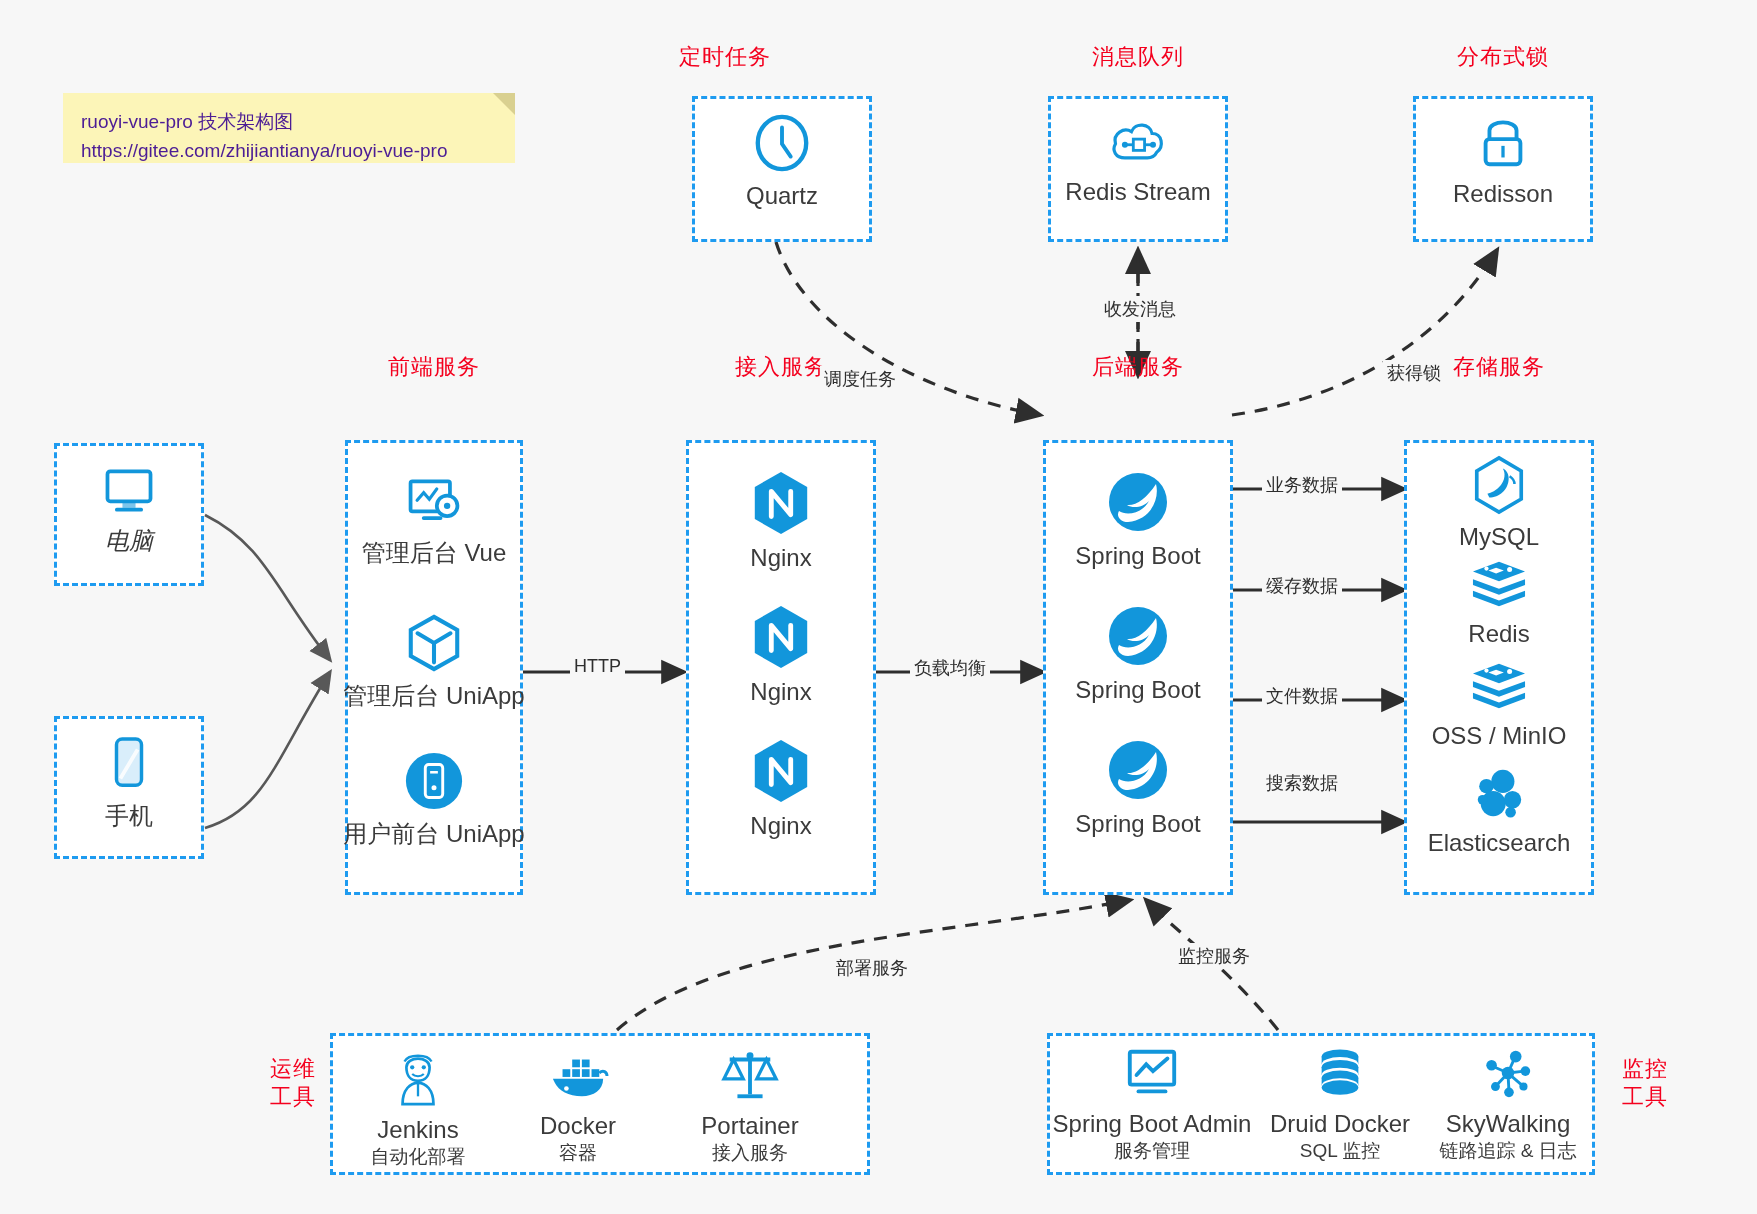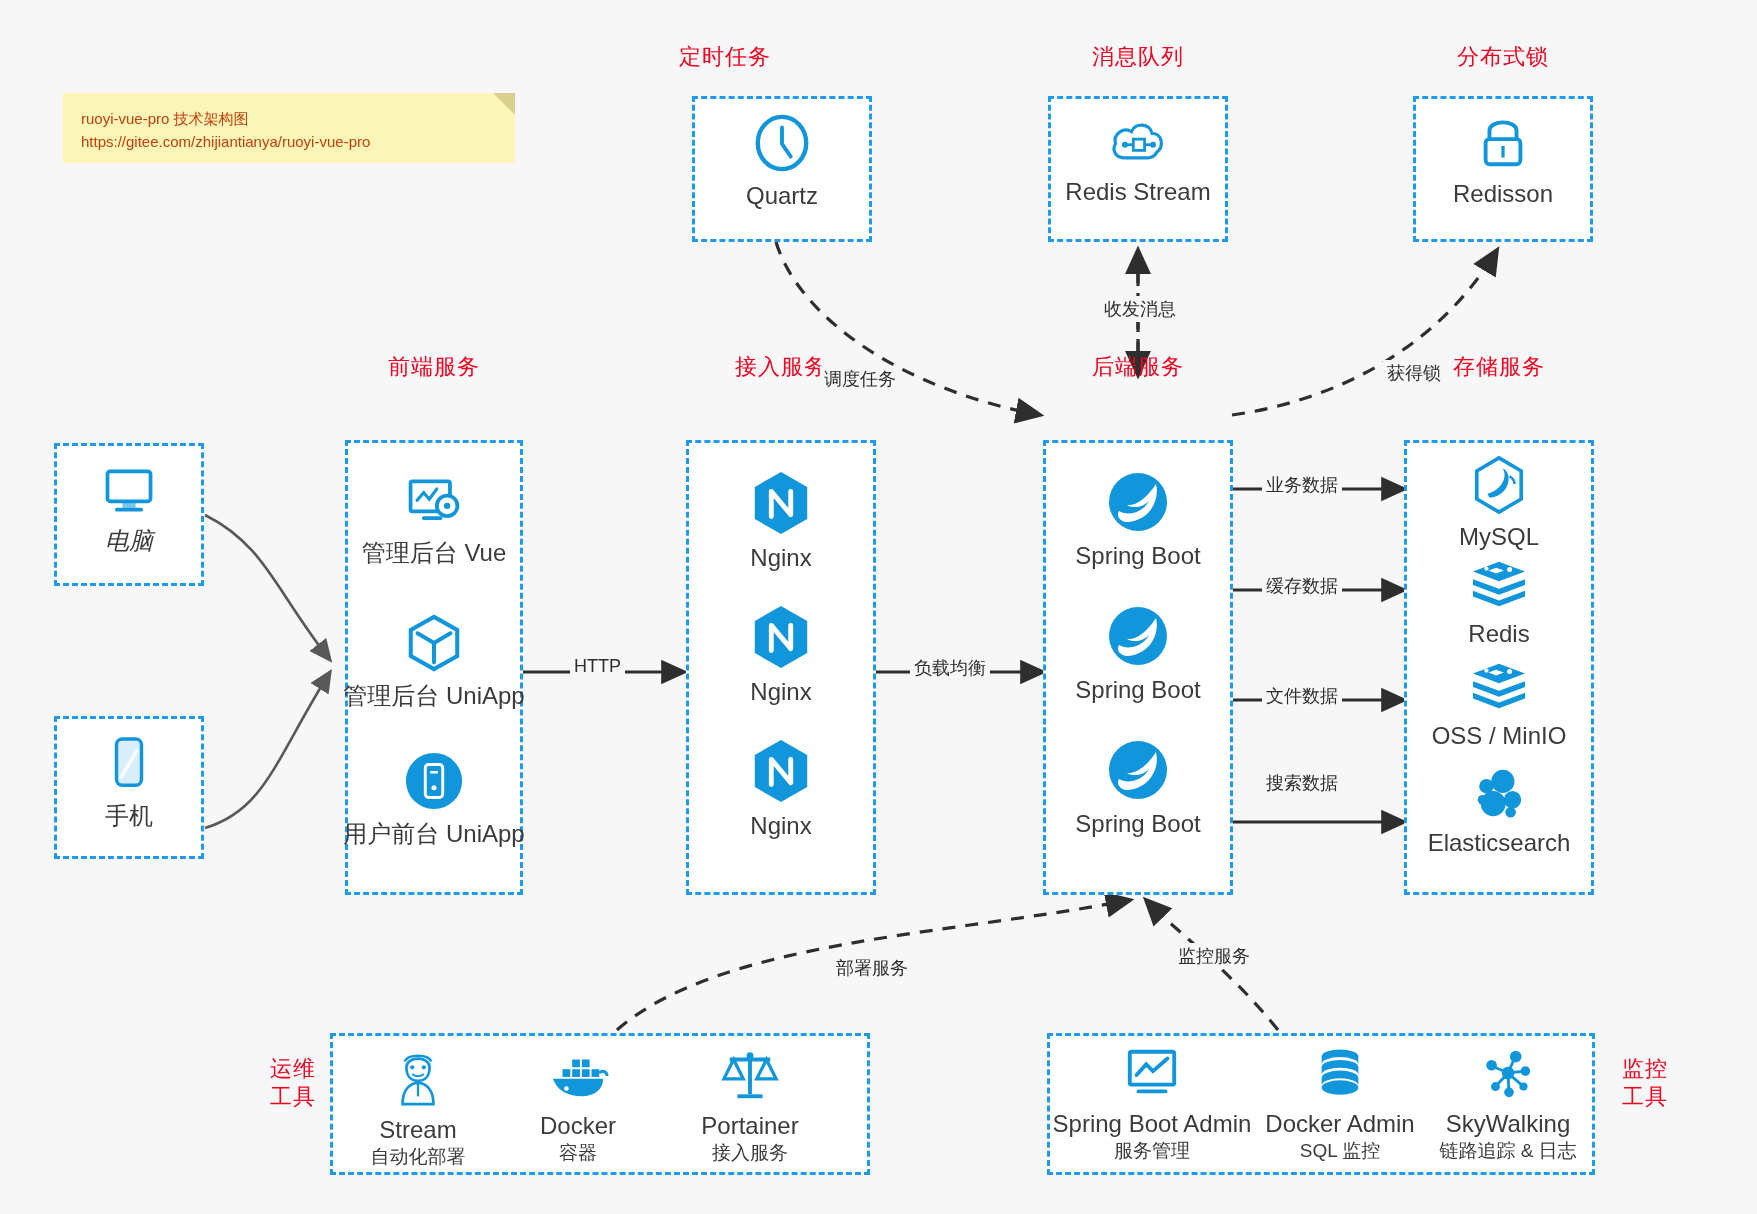--- a/index.html
+++ b/index.html
@@ -1,21 +1,21 @@
 <!DOCTYPE html>
 <html><head>
 <meta charset="utf-8">
 <style>
   html,body{margin:0;padding:0;background:#f7f7f7;}
   body{font-family:"Liberation Sans","DejaVu Sans",sans-serif;}
   #canvas{position:relative;width:1757px;height:1214px;background:#f7f7f7;overflow:hidden;}
 
   
   .note{position:absolute;background:#fcf5b8;box-sizing:border-box;
-        padding:14px 18px 10px 18px;line-height:1.55;font-size:15px;color:#c2410c;}
+        padding:14px 18px 10px 18px;line-height:1.55;font-size:19px;color:#4c1d95;}
   .note .fold{position:absolute;right:0;top:0;width:0;height:0;
         border-left:22px solid transparent;border-top:22px solid #d9d090;}
 
   
   .gbox{position:absolute;box-sizing:border-box;border:3px dashed #1e9bf0;background:#ffffff;}
   .gtitle{position:absolute;color:#f4001e;font-weight:normal;font-size:22px;
           text-align:center;letter-spacing:1px;white-space:nowrap;}
   .gtitle.side{line-height:1.25;}
 
   
@@ -310,21 +310,21 @@
       <svg width="58" height="62" viewBox="0 0 60 64">
         <path d="M18 22 C18 10 42 10 42 22 C42 30 38 36 30 36 C22 36 18 30 18 22 Z" fill="none" stroke="#1296db" stroke-width="2.8"></path>
         <path d="M14 60 C14 45 22 38 30 38 C38 38 46 45 46 60 Z" fill="none" stroke="#1296db" stroke-width="2.8"></path>
         <path d="M30 38 L30 52" stroke="#1296db" stroke-width="2.4"></path>
         <circle cx="24" cy="22" r="2.2" fill="#1296db"></circle>
         <circle cx="36" cy="22" r="2.2" fill="#1296db"></circle>
         <path d="M24 29 C27 32 33 32 36 29" fill="none" stroke="#1296db" stroke-width="2.2"></path>
         <path d="M16 16 C20 8 40 8 44 16" fill="none" stroke="#1296db" stroke-width="2.4"></path>
       </svg>
     </div>
-    <div class="lbl">Stream</div>
+    <div class="lbl">Jenkins</div>
     <div class="lbl2">自动化部署</div>
   </div>
 
   <div class="node" style="left:498px;top:1046px;width:160px;">
     <div class="ico">
       <svg width="62" height="58" viewBox="0 0 64 60">
         <g fill="#1296db">
           <rect x="16" y="24" width="8" height="8"></rect>
             <rect x="26" y="24" width="8" height="8"></rect>
           <rect x="36" y="24" width="8" height="8"></rect>
@@ -382,21 +382,21 @@
         <ellipse cx="30" cy="19" rx="19" ry="7.5" fill="#ffffff"></ellipse>
         <ellipse cx="30" cy="22" rx="19" ry="7.5" fill="#1296db"></ellipse>
         <rect x="11" y="22" width="38" height="8" fill="#1296db"></rect>
         <ellipse cx="30" cy="30" rx="19" ry="7.5" fill="#ffffff"></ellipse>
         <ellipse cx="30" cy="33" rx="19" ry="7.5" fill="#1296db"></ellipse>
         <rect x="11" y="33" width="38" height="8" fill="#1296db"></rect>
         <ellipse cx="30" cy="41" rx="19" ry="7.5" fill="#ffffff"></ellipse>
         <ellipse cx="30" cy="43" rx="19" ry="7.5" fill="#1296db"></ellipse>
       </svg>
     </div>
-    <div class="lbl">Docker Admin</div>
+    <div class="lbl">Druid Docker</div>
     <div class="lbl2">SQL 监控</div>
   </div>
 
   <div class="node" style="left:1420px;top:1046px;width:176px;">
     <div class="ico">
       <svg width="58" height="56" viewBox="0 0 60 58">
         <g stroke="#1296db" stroke-width="3">
           <line x1="30" y1="28" x2="37" y2="12"></line>
             <line x1="30" y1="28" x2="14" y2="21"></line>
           <line x1="30" y1="28" x2="47" y2="26"></line>

